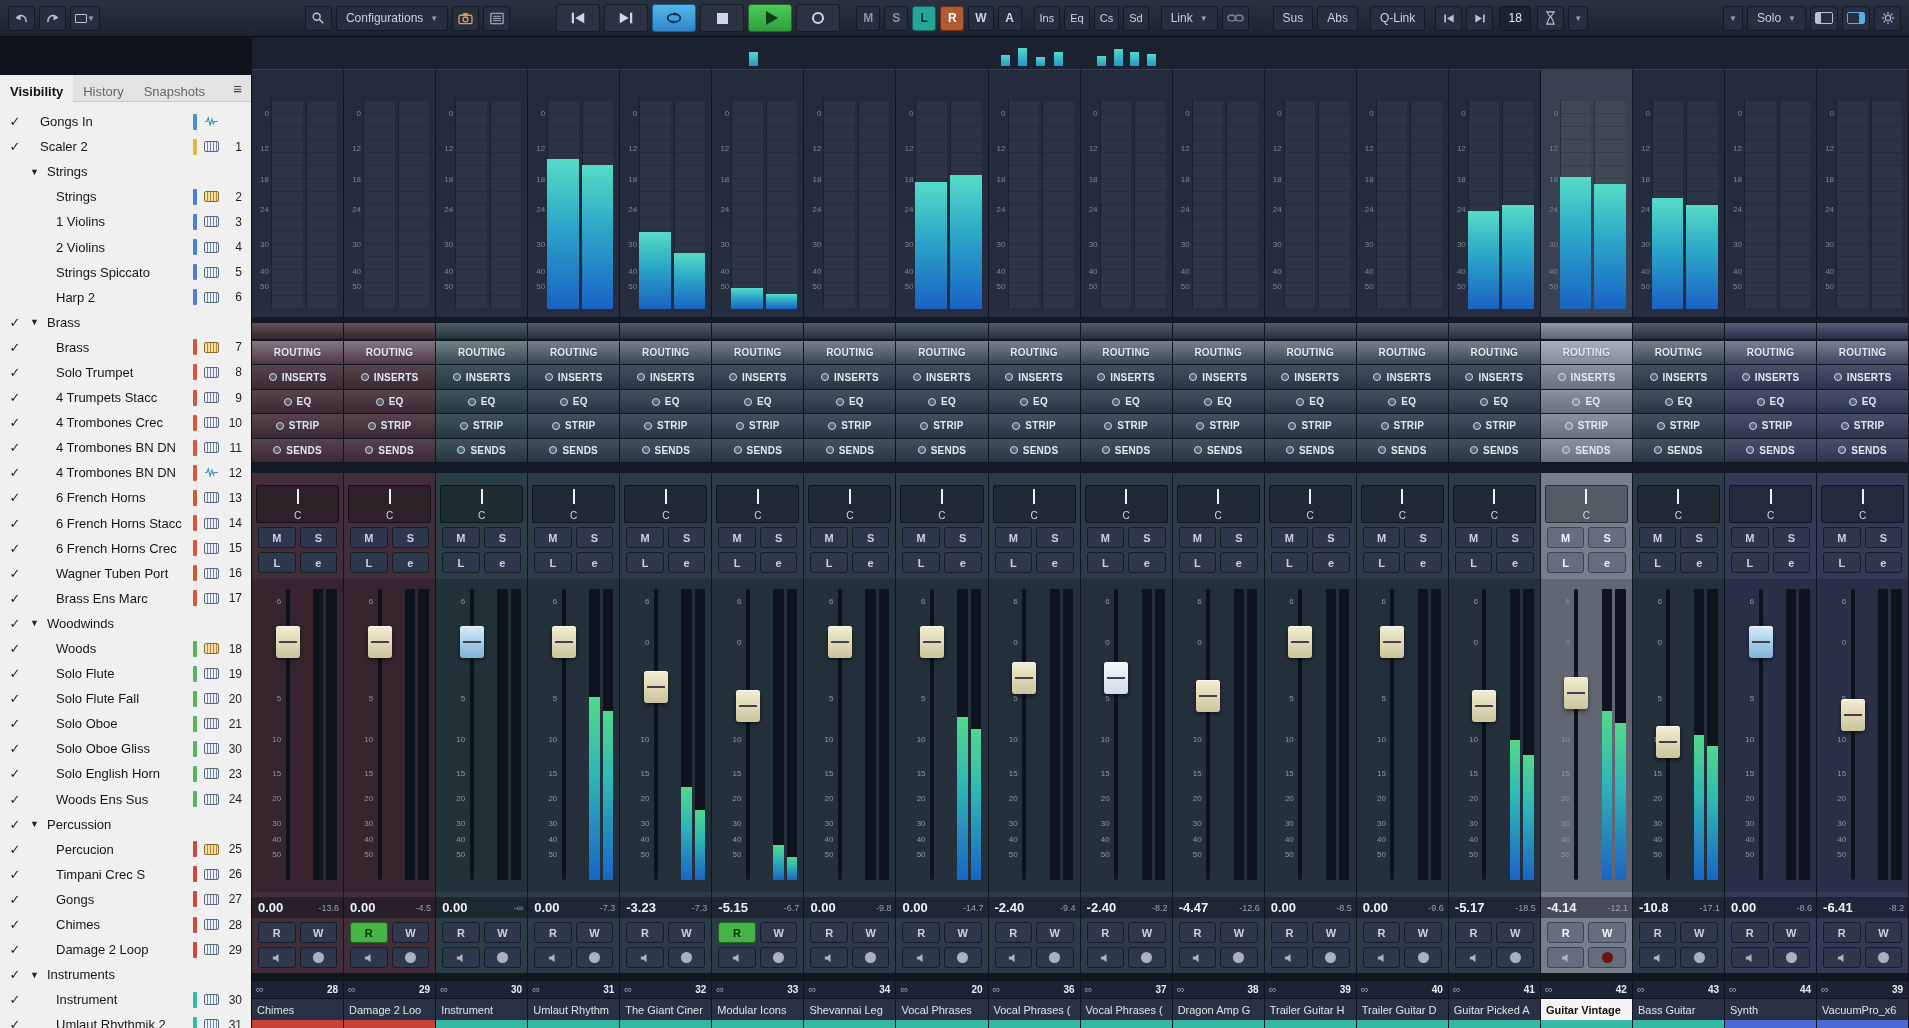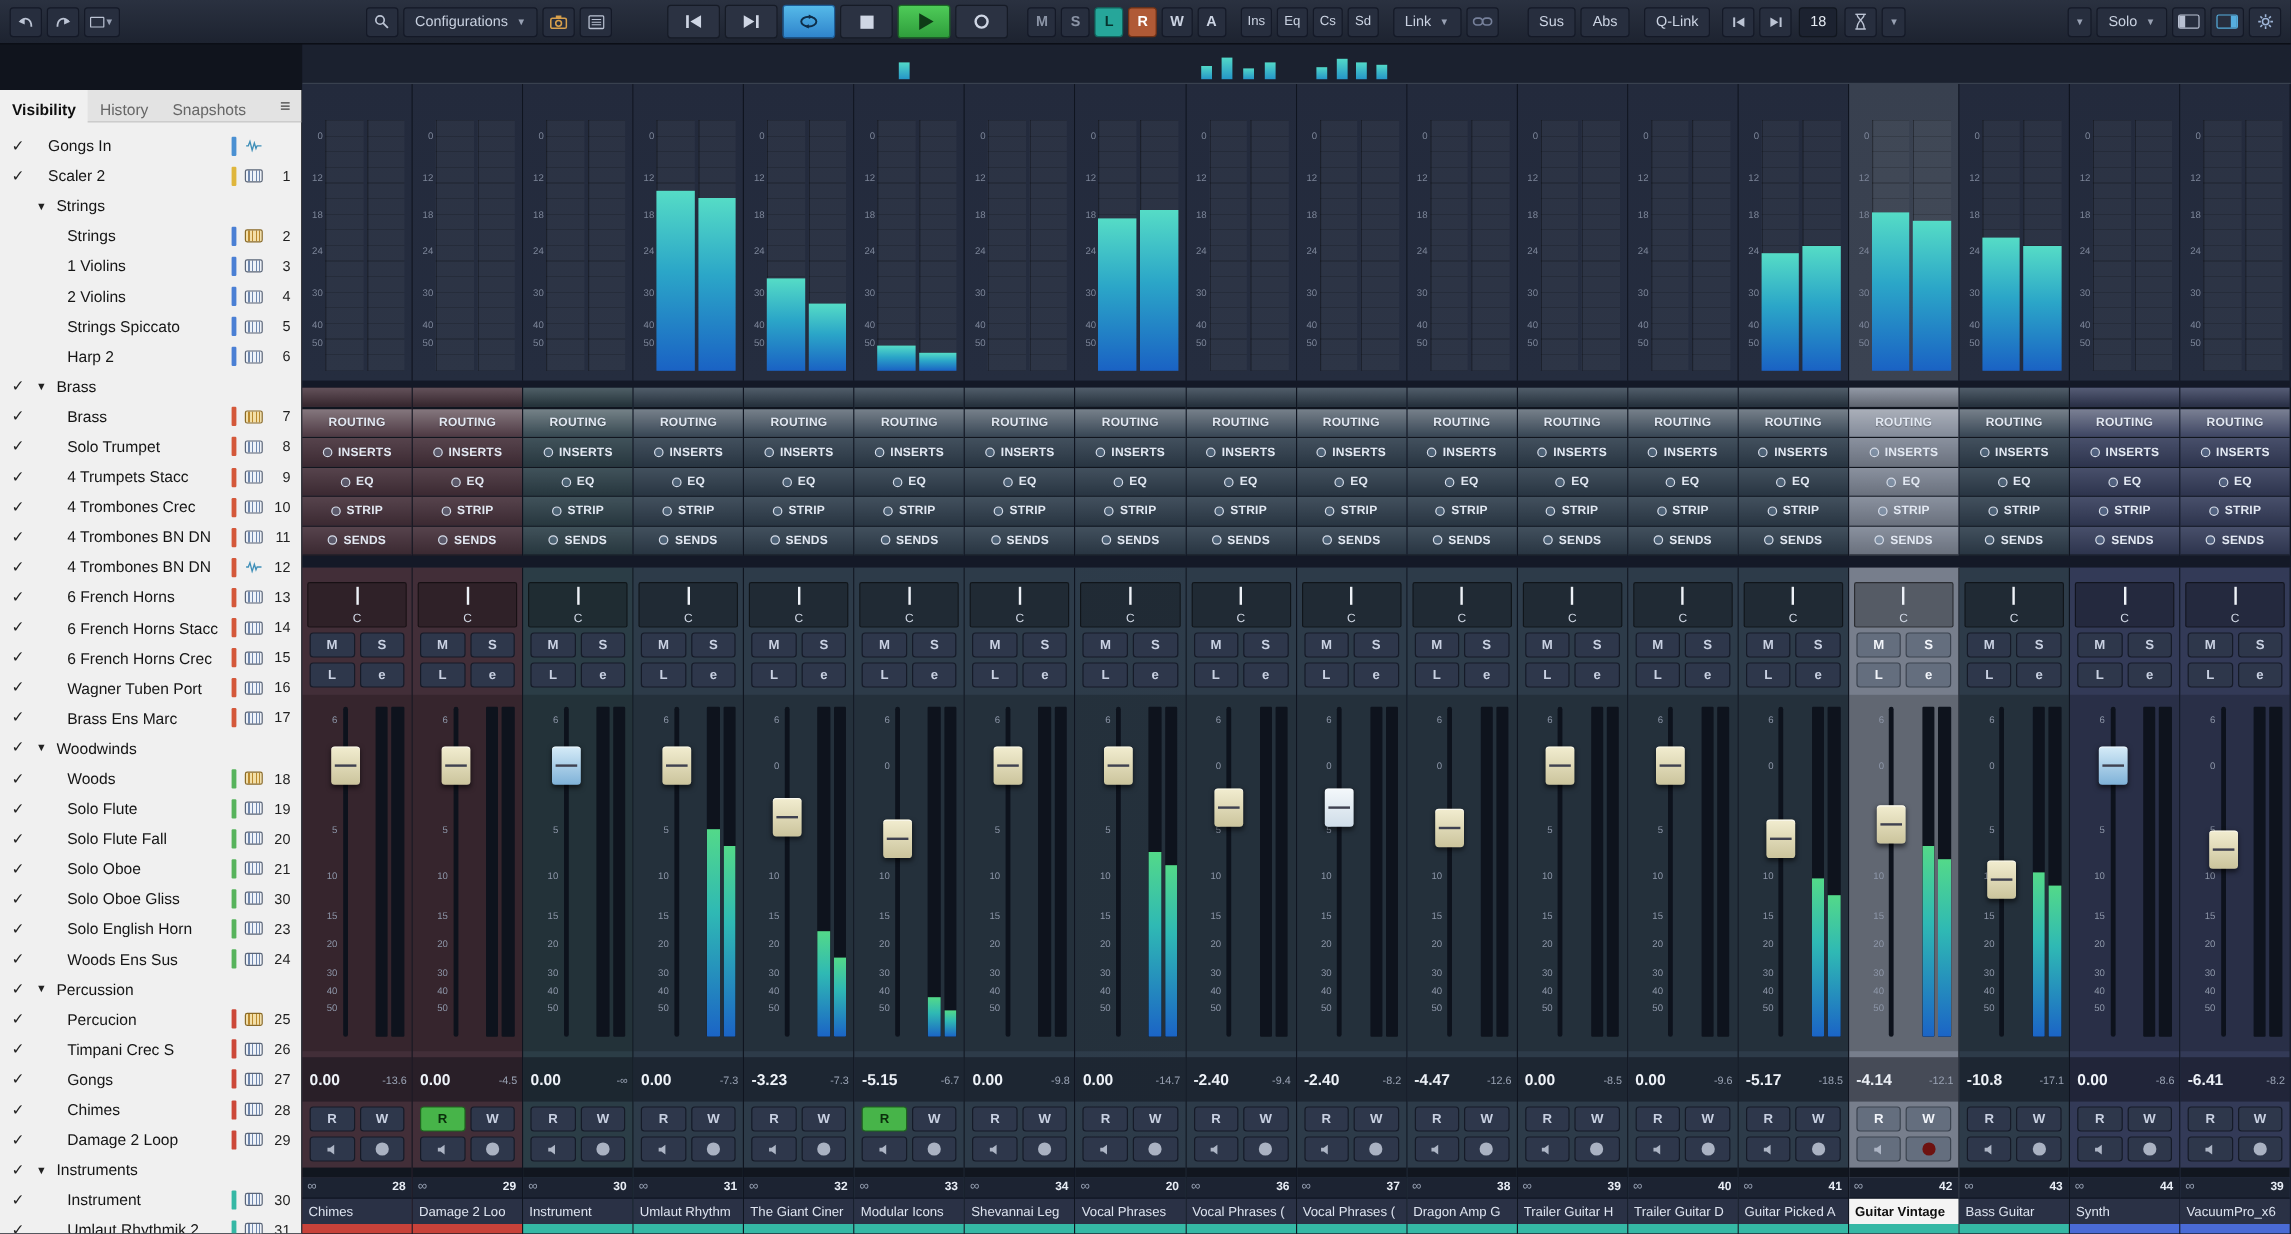--- a/index.html
+++ b/index.html
@@ -107,21 +107,21 @@
   .f-track{position:absolute;left:39%;top:10px;bottom:12px;width:4px;margin-left:-2px;background:#0d121c;border-radius:2px;}
   .f-cap{position:absolute;left:39%;width:24px;height:32px;margin-left:-12px;border-radius:3px;
     background:linear-gradient(180deg,#f2edd0,#cbc49c);
     box-shadow:0 2px 4px rgba(0,0,0,.55), inset 0 1px 0 rgba(255,255,255,.7);}
   .f-cap::after{content:"";position:absolute;left:3px;right:3px;top:50%;margin-top:-1px;height:2px;background:#3f4150;}
   .f-cap.cap-blue{background:linear-gradient(#d6ecf8,#7fb2d8);}
   .f-cap.cap-light{background:linear-gradient(#f4f8fb,#cfdde8);}
   .f-meters{position:absolute;right:7%;top:10px;bottom:12px;width:26%;display:flex;gap:3px;}
   .f-lane{flex:1;background:#0e131d;position:relative;border-radius:1px;overflow:hidden;}
   .f-fill{position:absolute;left:0;right:0;bottom:0;background:linear-gradient(#53d989,#2fb9b4 40%,#1b64c6);}
-  .f-value{height:37px;flex:none;margin-top:5px;display:flex;align-items:center;background:rgba(10,14,22,.45);}
+  .f-value{height:21px;flex:none;margin-top:5px;display:flex;align-items:center;background:rgba(10,14,22,.45);}
   .f-val{flex:1;padding-left:6px;font-size:13px;font-weight:bold;color:#eef2f8;white-space:nowrap;overflow:hidden;}
   .f-peak{padding-right:4px;font-size:9px;color:#9aa3b4;white-space:nowrap;}
   .f-sep{height:8px;flex:none;background:#11161f;margin-top:5px;}
   .f-co{height:18px;flex:none;display:flex;align-items:center;background:#1c2332;border-bottom:1px solid #0e1320;}
   .co-ic{padding-left:4px;font-size:11px;color:#97a1b3;line-height:1;}
   .co-num{margin-left:auto;padding-right:5px;font-size:10px;font-weight:bold;color:#e8edf5;}
   .f-name{height:21px;flex:none;display:flex;align-items:center;padding:0 5px;font-size:11px;color:#dde3ef;
     background:#2a3145;white-space:nowrap;overflow:hidden;}
   .f-col.selected .f-name{background:#f4f4f4;color:#101010;font-weight:bold;}
   .f-colorbar{height:8px;flex:none;background:var(--chcolor);}

